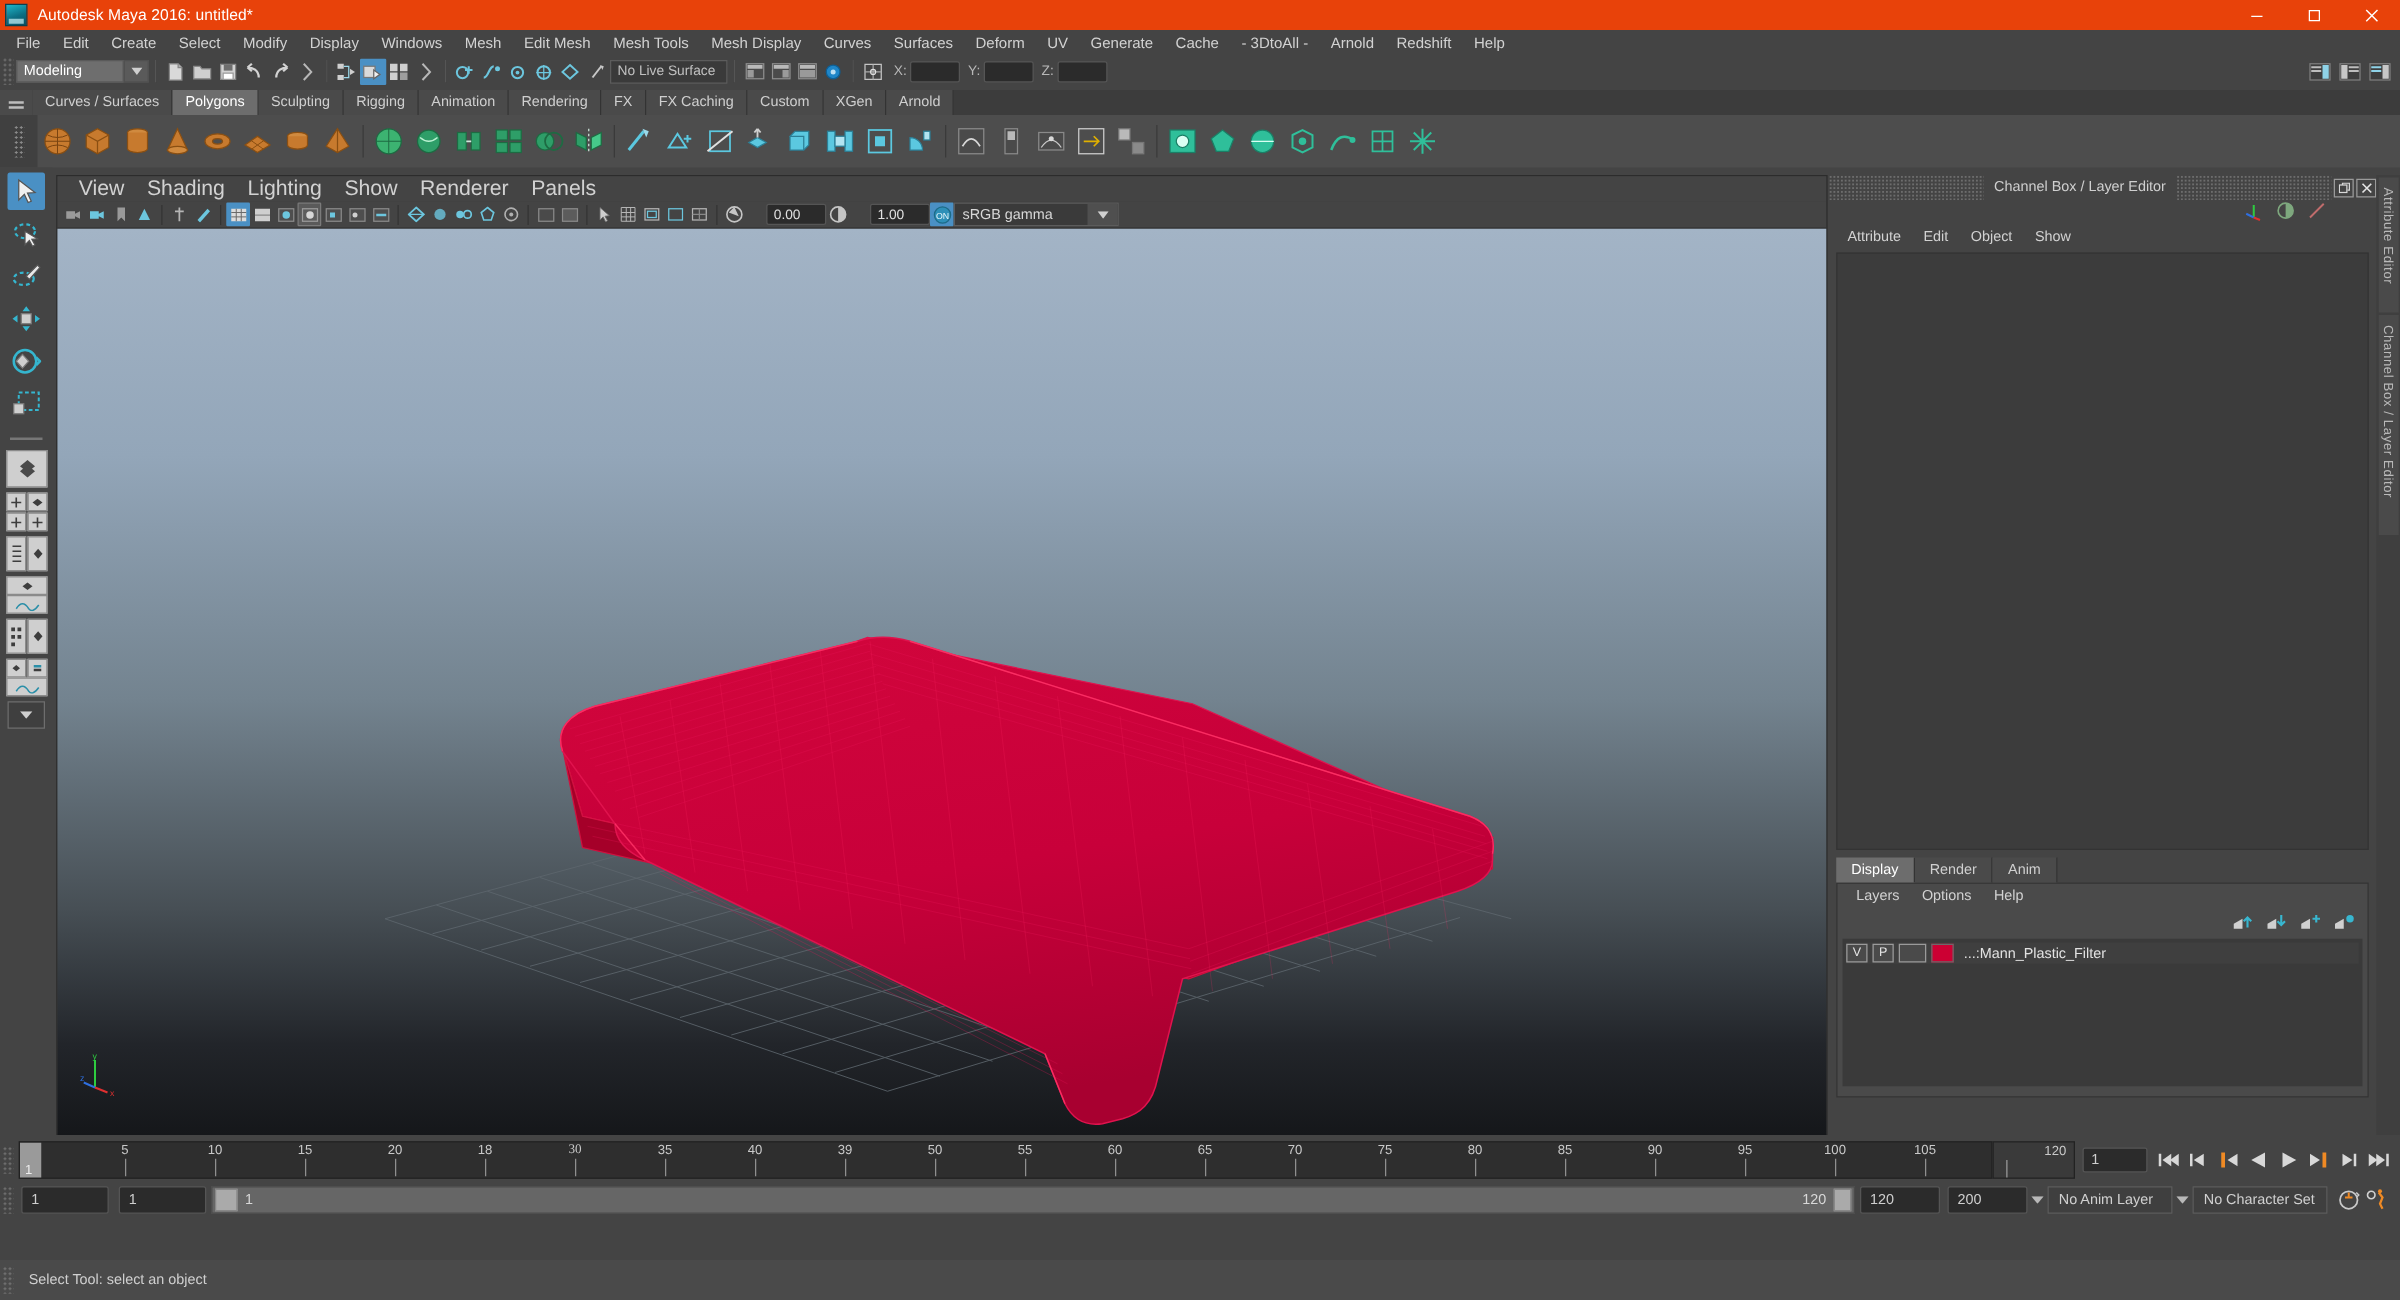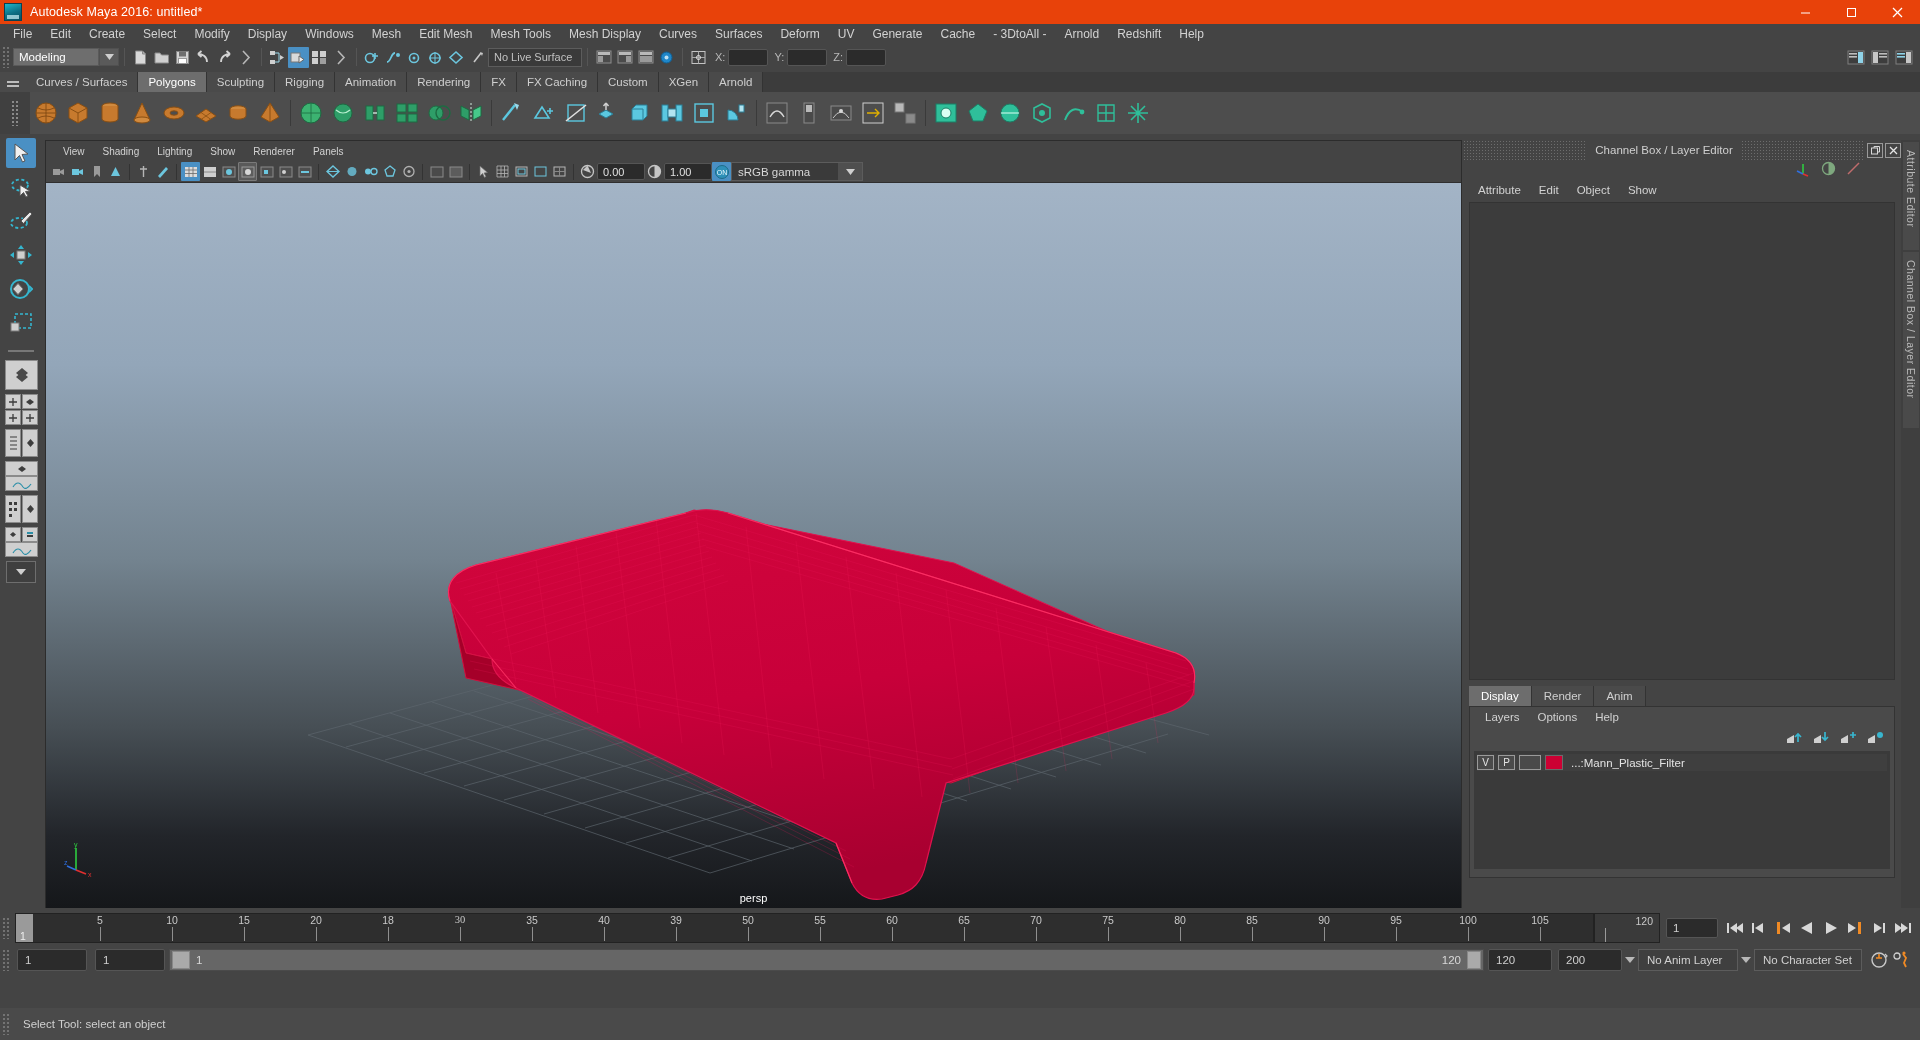--- a/index.html
+++ b/index.html
@@ -91,28 +91,28 @@
   .tb-quad{display:grid;grid-template-columns:16px 16px;grid-gap:1px;}
   .tb-sq{width:16px;height:15px;background:#cfcfcf;border:1px solid #8b8b8b;display:flex;align-items:center;justify-content:center;}
   .tb-wide{width:33px;height:28px;background:#cfcfcf;border:1px solid #8b8b8b;display:flex;align-items:center;justify-content:center;}
   .tb-half{width:33px;height:15px;background:#cfcfcf;border:1px solid #8b8b8b;display:flex;align-items:center;justify-content:center;}
   .tb-drop{width:30px;height:22px;background:#3f3f3f;border:1px solid #6e6e6e;display:flex;align-items:center;justify-content:center;}
 
   
   .viewpanel{position:absolute;left:45px;top:140px;width:1417px;height:768px;background:#3a3a3a;
              border:1px solid #2c2c2c;}
   .vp-menubar{height:20px;display:flex;align-items:center;background:#444;padding-left:8px;}
-  .vp-menu{padding:1px 9px;font-size:10px;color:#d2d2d2;}
+  .vp-menu{padding:1px 9px;font-size:17px;color:#d2d2d2;}
   .vp-toolbar{height:22px;background:#444;display:flex;align-items:center;border-bottom:1px solid #2f2f2f;padding-left:3px;}
   .vp-ico{width:19px;height:19px;display:flex;align-items:center;justify-content:center;flex:none;border-radius:1px;}
   .vp-ico.on{background:#4a90c4;}
   .vp-ico.on2{background:#5a5a5a;border:1px solid #7a7a7a;}
   .vp-sep{width:1px;height:16px;background:#333;margin:0 4px;flex:none;}
   .vp-num{width:48px;height:17px;background:#2b2b2b;border:1px solid #555;color:#e0e0e0;
-          font-size:11px;display:flex;align-items:center;padding-left:5px;flex:none;border-radius:2px;}
+          font-size:11px;display:flex;align-items:center;padding-left:5px;flex:none;border-radius:2px;margin-left:16px;}
   .vp-gamma{width:132px;height:19px;background:#3a3a3a;border:1px solid #5c5c5c;display:flex;align-items:center;flex:none;}
   .vp-gamma span{font-size:11.5px;color:#d7d7d7;padding-left:6px;}
   .vp-gamma .gb{margin-left:auto;width:24px;height:17px;background:#4f4f4f;display:flex;align-items:center;justify-content:center;}
 
   
   .canvas{position:relative;width:100%;height:725px;overflow:hidden;
     background:linear-gradient(180deg,#9fb0c2 0%, #8fa3b6 22%, #71828f 50%, #4a5258 72%, #23262a 90%, #17191c 100%);}
   .persp-label{position:absolute;bottom:4px;left:0;right:0;text-align:center;color:#ffffff;font-size:11px;}
   .axis-gizmo{position:absolute;left:18px;bottom:28px;width:40px;height:40px;}
 
@@ -1136,21 +1136,20 @@
         <svg width="40" height="40" viewBox="0 0 40 40">
           <line x1="12" y1="30" x2="12" y2="8" stroke="#2ecc40" stroke-width="1.6"></line>
           <line x1="12" y1="30" x2="3" y2="26" stroke="#2f6fe0" stroke-width="1.6"></line>
           <line x1="12" y1="30" x2="22" y2="34" stroke="#e03030" stroke-width="1.6"></line>
           <text x="10" y="7" font-size="7" fill="#2ecc40" font-family="Liberation Sans, sans-serif">y</text>
           <text x="24" y="37" font-size="7" fill="#e03030" font-family="Liberation Sans, sans-serif">x</text>
           <text x="0" y="25" font-size="7" fill="#2f6fe0" font-family="Liberation Sans, sans-serif">z</text>
         </svg>
       </div>
 
-      <div class="persp-label">persp</div>
     </div>
   </div>
 
   <div class="rightpanel">
     <div class="rp-title">
       <div class="rp-dots"></div>
       <div class="lbl">Channel Box / Layer Editor</div>
       <div class="rp-dots"></div>
       <div class="rp-wbtn">
         <svg width="9" height="9" viewBox="0 0 9 9">

